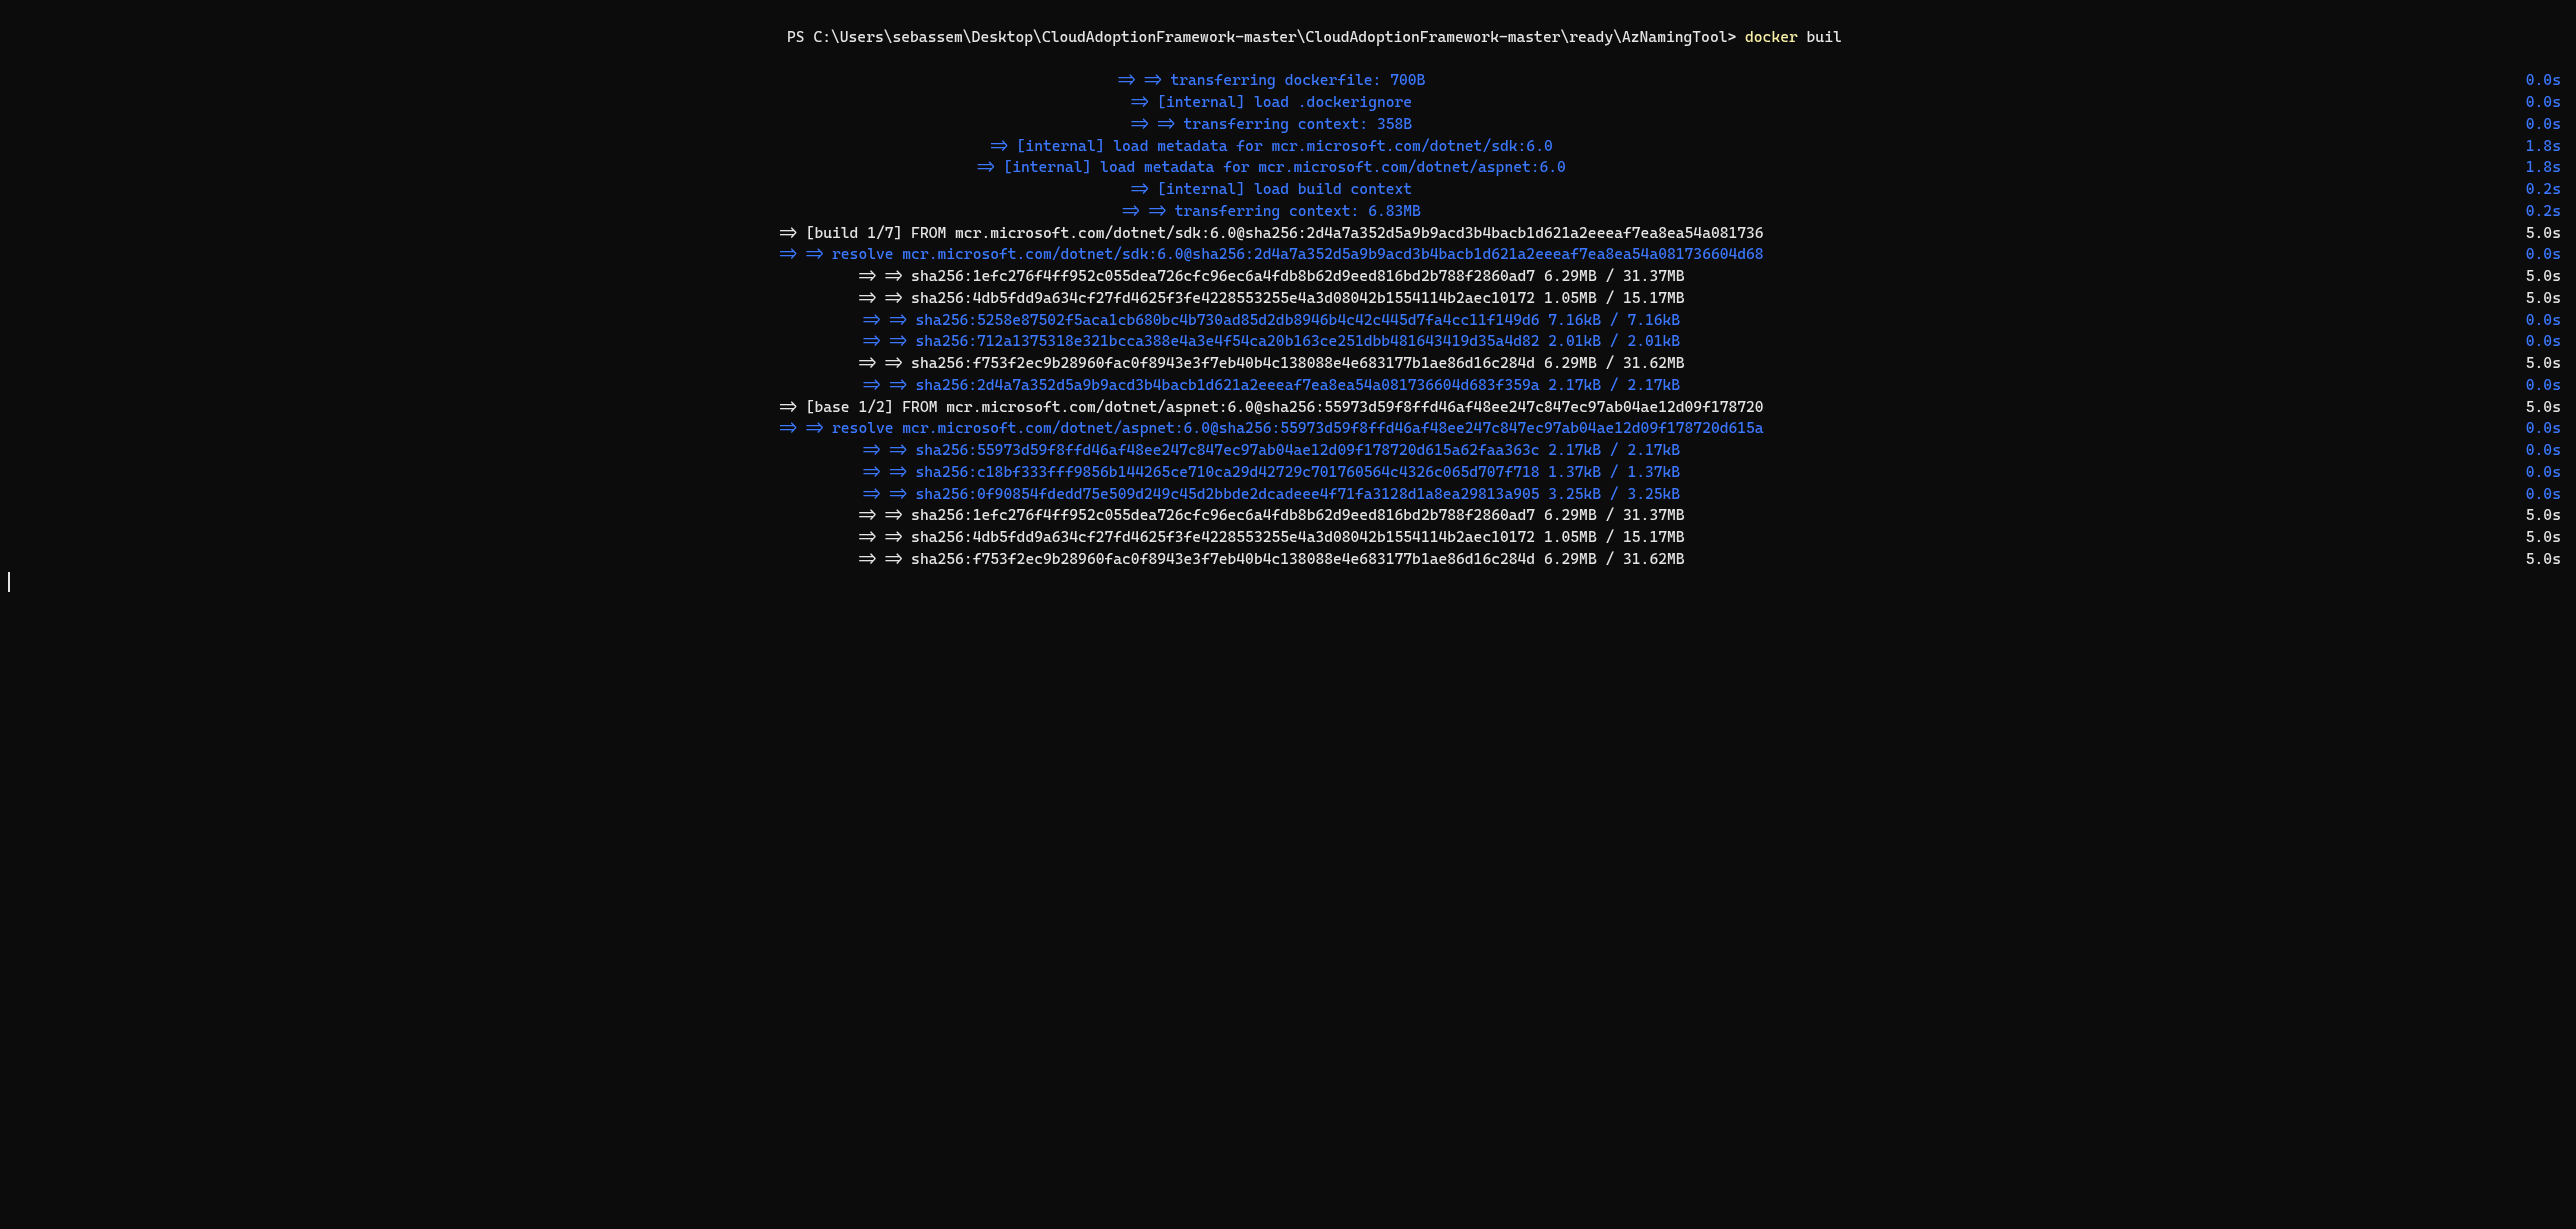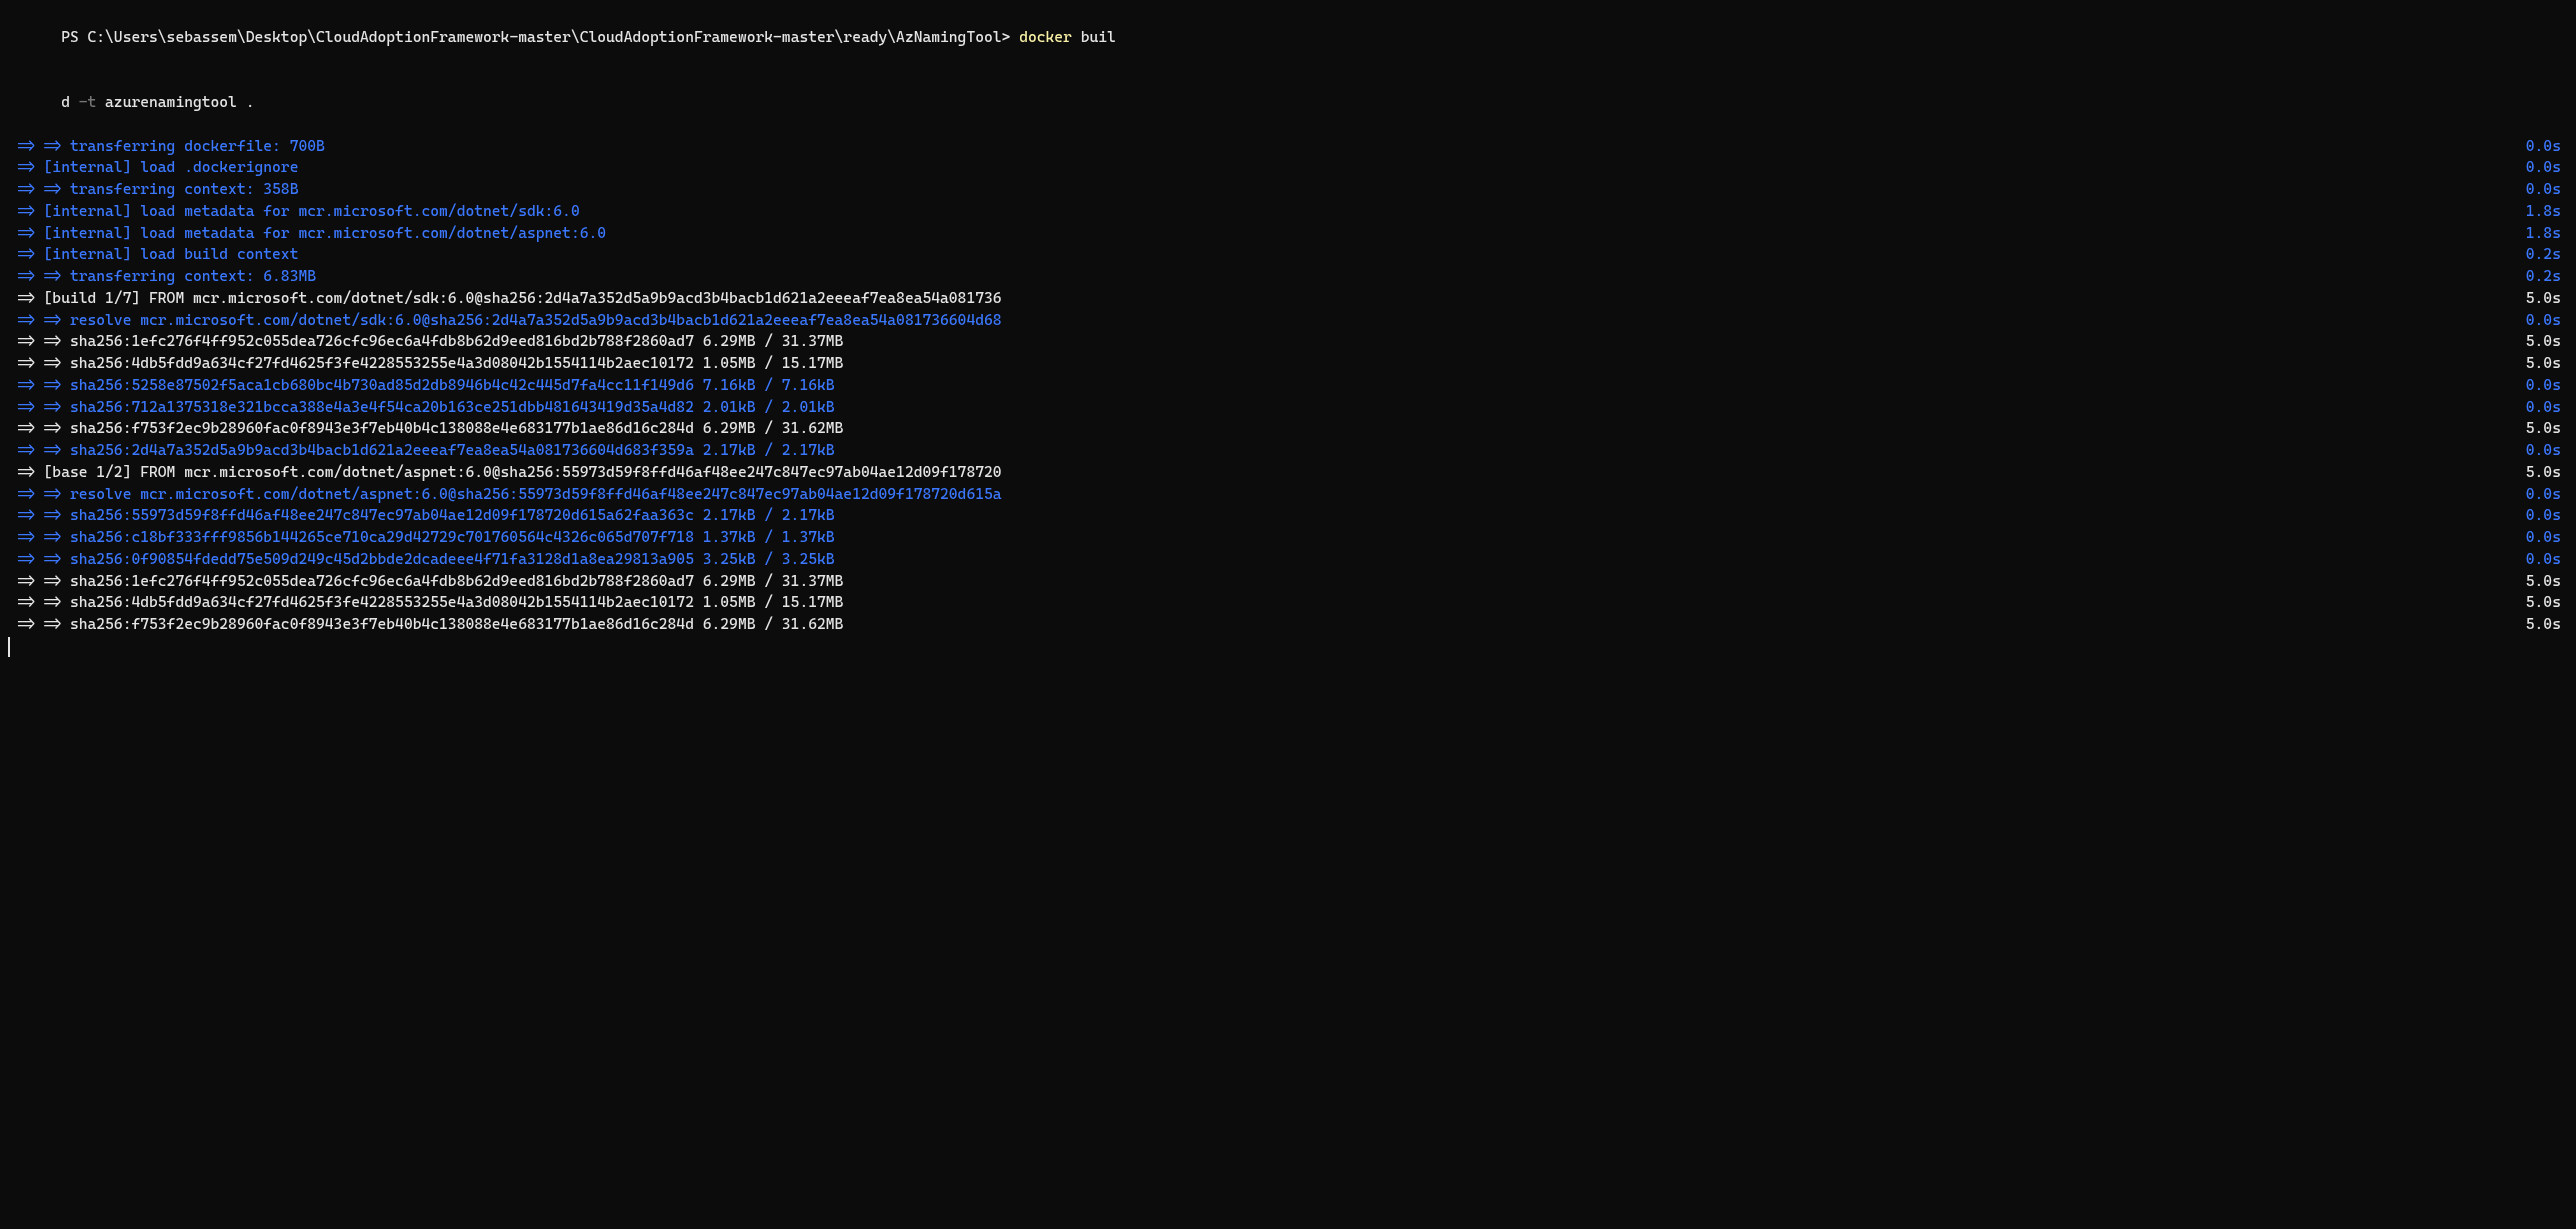--- a/index.html
+++ b/index.html
@@ -17,20 +17,21 @@
       width: 2576px;
       min-height: 1229px;
     }
     .white { color: #e5e5e5; }
     .yellow { color: #f9f1a5; }
     .gray { color: #767676; }
     .blue { color: #3b78ff; }
     .line {
       display: flex;
       white-space: pre;
+      text-align: center;
     }
     .line-left {
       flex: 1;
       white-space: pre;
     }
     .line-right {
       white-space: pre;
       padding-right: 6.7px;
     }
     .cursor {
@@ -42,25 +43,20 @@
       margin-top: 1.7px;
     }
   </style>
 </head>
 <body>
 
 <div>
   <div class="line">
     <span class="line-left">
       <span class="white">PS </span><span class="white">C:\Users\sebassem\Desktop\CloudAdoptionFramework-master\CloudAdoptionFramework-master\ready\AzNamingTool</span><span class="white">&gt; </span><span class="yellow">docker</span><span class="white"> buil</span>
-    </span>
-  </div>
-  <div class="line">
-    <span class="line-left">
-      <span class="white">d </span><span class="gray">-t</span><span class="white"> azurenamingtool .</span>
     </span>
   </div>
   <div id="rows">
       <div class="line"><span class="line-left blue"> =&gt; =&gt; transferring dockerfile: 700B</span><span class="line-right blue">0.0s</span></div>
       <div class="line"><span class="line-left blue"> =&gt; [internal] load .dockerignore</span><span class="line-right blue">0.0s</span></div>
       <div class="line"><span class="line-left blue"> =&gt; =&gt; transferring context: 358B</span><span class="line-right blue">0.0s</span></div>
       <div class="line"><span class="line-left blue"> =&gt; [internal] load metadata for mcr.microsoft.com/dotnet/sdk:6.0</span><span class="line-right blue">1.8s</span></div>
       <div class="line"><span class="line-left blue"> =&gt; [internal] load metadata for mcr.microsoft.com/dotnet/aspnet:6.0</span><span class="line-right blue">1.8s</span></div>
       <div class="line"><span class="line-left blue"> =&gt; [internal] load build context</span><span class="line-right blue">0.2s</span></div>
       <div class="line"><span class="line-left blue"> =&gt; =&gt; transferring context: 6.83MB</span><span class="line-right blue">0.2s</span></div>

